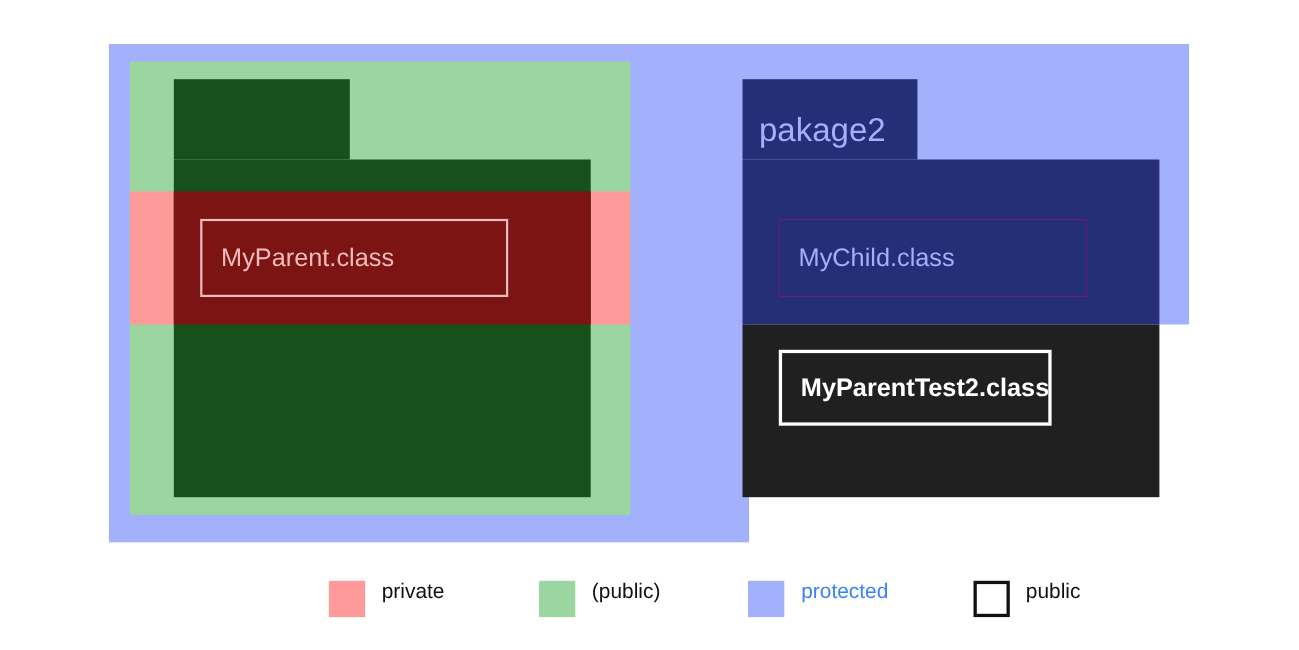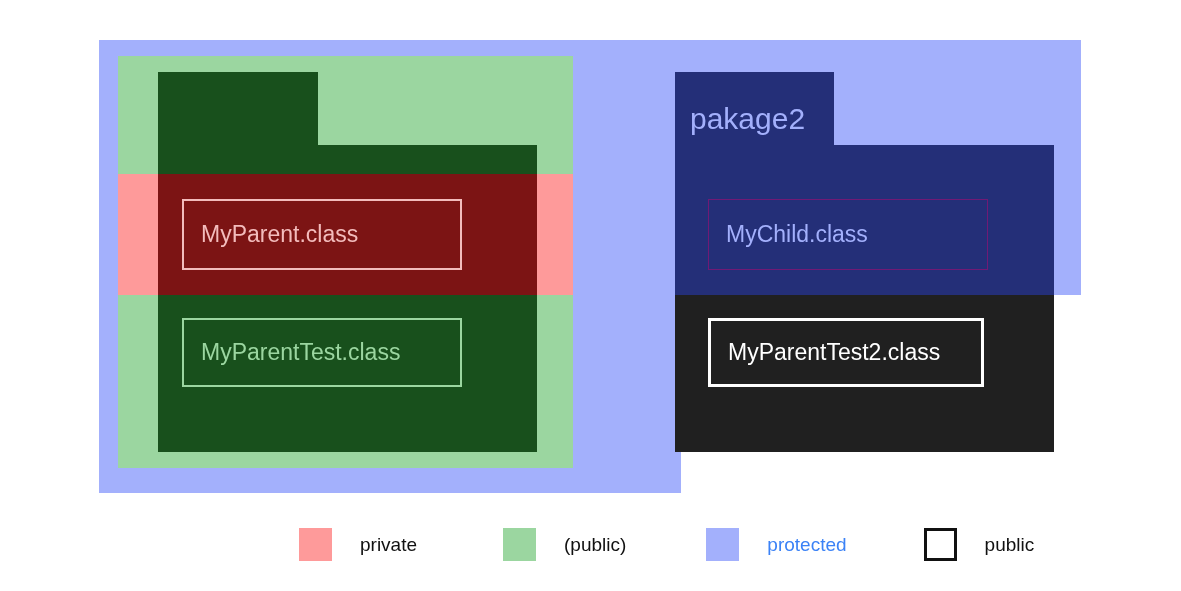--- a/index.html
+++ b/index.html
@@ -56,31 +56,32 @@
   }
   .cb-myparenttest .lbl{color:#9bd6a0;}
 
   .cb-mychild{
     left:708px; top:199px; width:280px; height:71px;
     border:1px solid #701a75;
   }
   .cb-mychild .lbl{color:#a3b0fc;}
 
   .cb-myparenttest2{
-    left:708px; top:318px; width:276px; height:69px;
+    left:708px; top:318px; width:248px; height:69px;
     border:3px solid #ffffff;
+    font-weight:bold;
   }
   .cb-myparenttest2 .lbl{color:#ffffff;}
 
   
   #legend{
     position:absolute;left:299px;top:528px;
     display:flex;align-items:center;
   }
-  .leg-item{display:flex;align-items:center;gap:13px;}
+  .leg-item{display:flex;align-items:flex-start;}
   .leg-sw{
     width:33px;height:33px;box-sizing:border-box;flex:0 0 auto;
   }
   .leg-sw.outline{border:3px solid #111111;background:#ffffff;}
   .leg-lbl{
     margin-left:15px;font-size:19px;color:#111111;white-space:nowrap;
   }
   .leg-gap-1{width:86px;}
   .leg-gap-2{width:80px;}
   .leg-gap-3{width:77px;}
@@ -98,23 +99,20 @@
 
   <div class="lyr pkg1-tab" style="background: rgb(24, 80, 28);"></div>
   <div class="lyr pkg1-body" style="background: rgb(24, 80, 28);"></div>
   <div class="lyr pkg1-private-overlay" style="background: rgb(124, 20, 20);"></div>
 
 
   <div class="classbox cb-myparent">
     <span class="lbl">MyParent.class</span>
   </div>
 
-  <div class="classbox cb-myparenttest">
-    <span class="lbl">MyParentTest.class</span>
-  </div>
 
   <div class="lyr pkg2-tab" style="background: rgb(36, 47, 120);"></div>
   <div class="lyr pkg2-body" style="background: rgb(36, 47, 120);"></div>
   <div class="lyr pkg2-public" style="background: rgb(32, 32, 32);"></div>
 
   <div class="pkg-title pkg2-title">pakage2</div>
 
   <div class="classbox cb-mychild">
     <span class="lbl">MyChild.class</span>
   </div>

